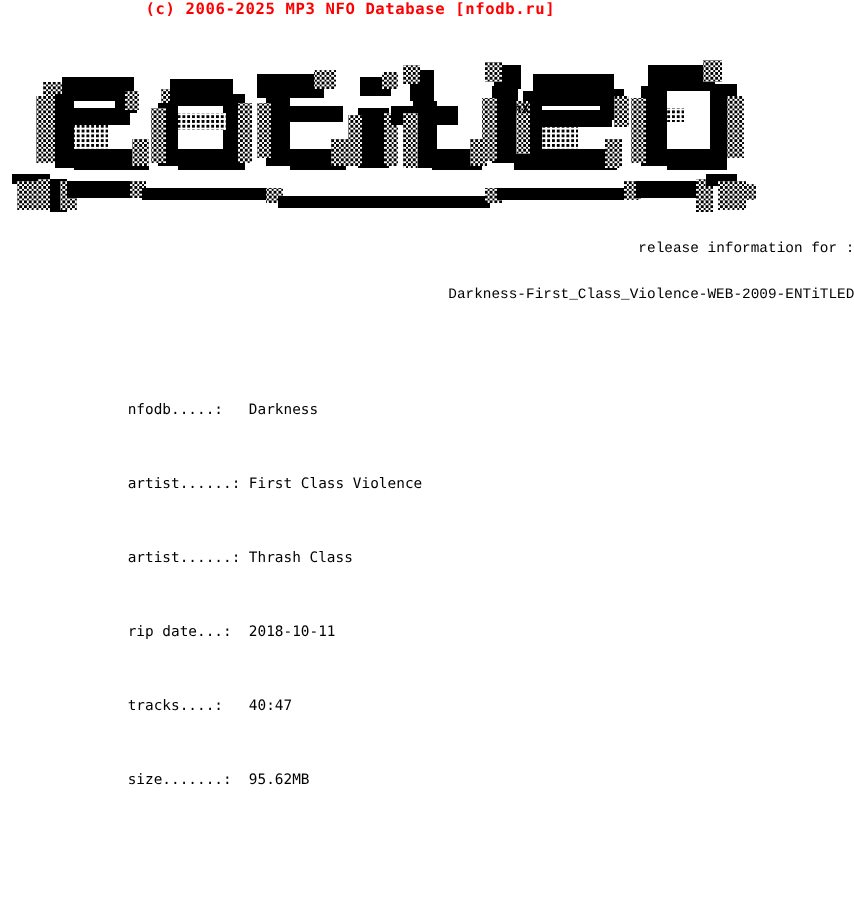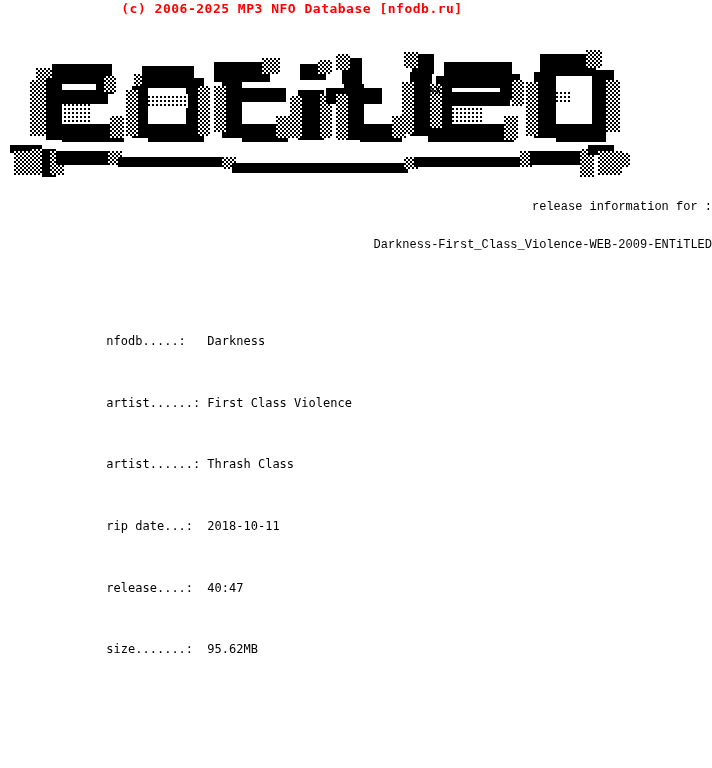--- a/index.html
+++ b/index.html
@@ -231,21 +231,21 @@
     <div class="info-row">
       <span class="info-key">artist......:</span><span class="info-val">First Class Violence</span>
     </div>
     <div class="info-row">
       <span class="info-key">artist......:</span><span class="info-val">Thrash Class</span>
     </div>
     <div class="info-row">
       <span class="info-key">rip date...:</span><span class="info-val">2018-10-11</span>
     </div>
     <div class="info-row">
-      <span class="info-key">release....:</span><span class="info-val">40:47</span>
+      <span class="info-key">tracks....:</span><span class="info-val">40:47</span>
     </div>
     <div class="info-row">
       <span class="info-key">size.......:</span><span class="info-val">95.62MB</span>
     </div>
     
     
     
     
   </div>
 </div>

